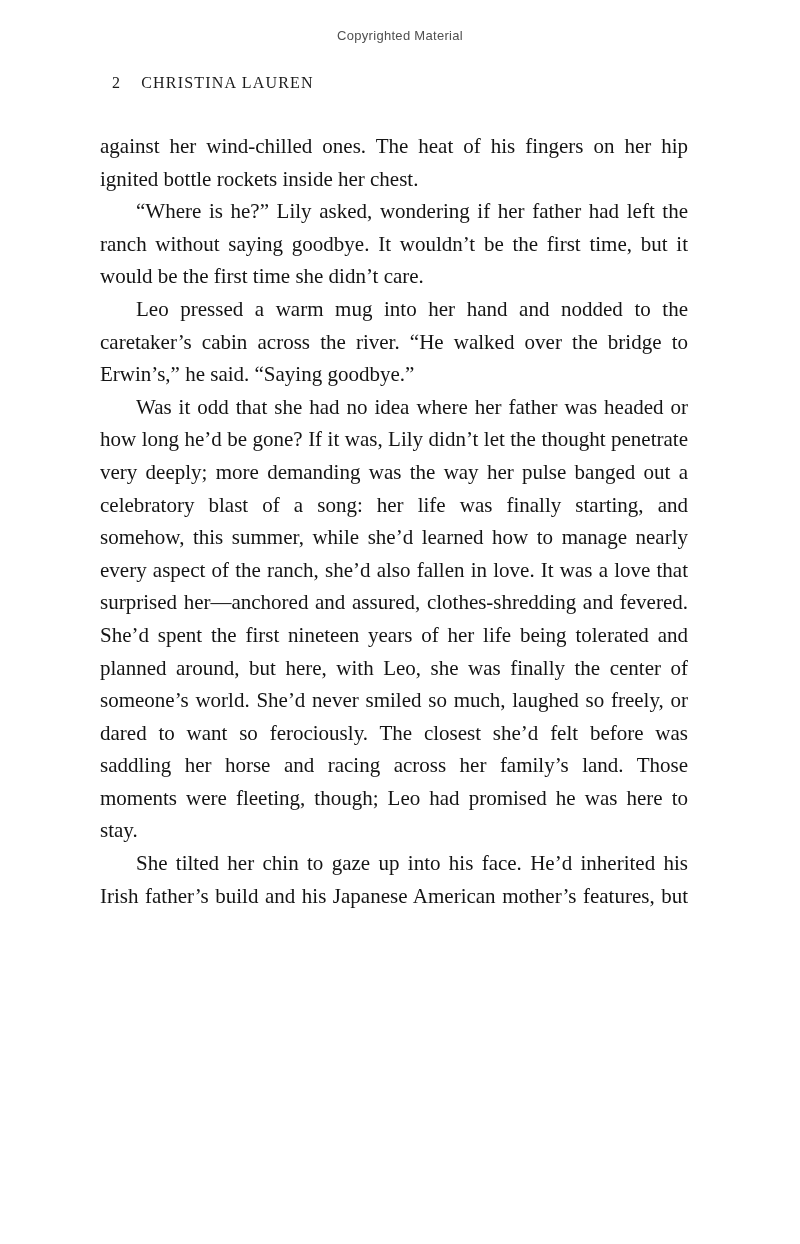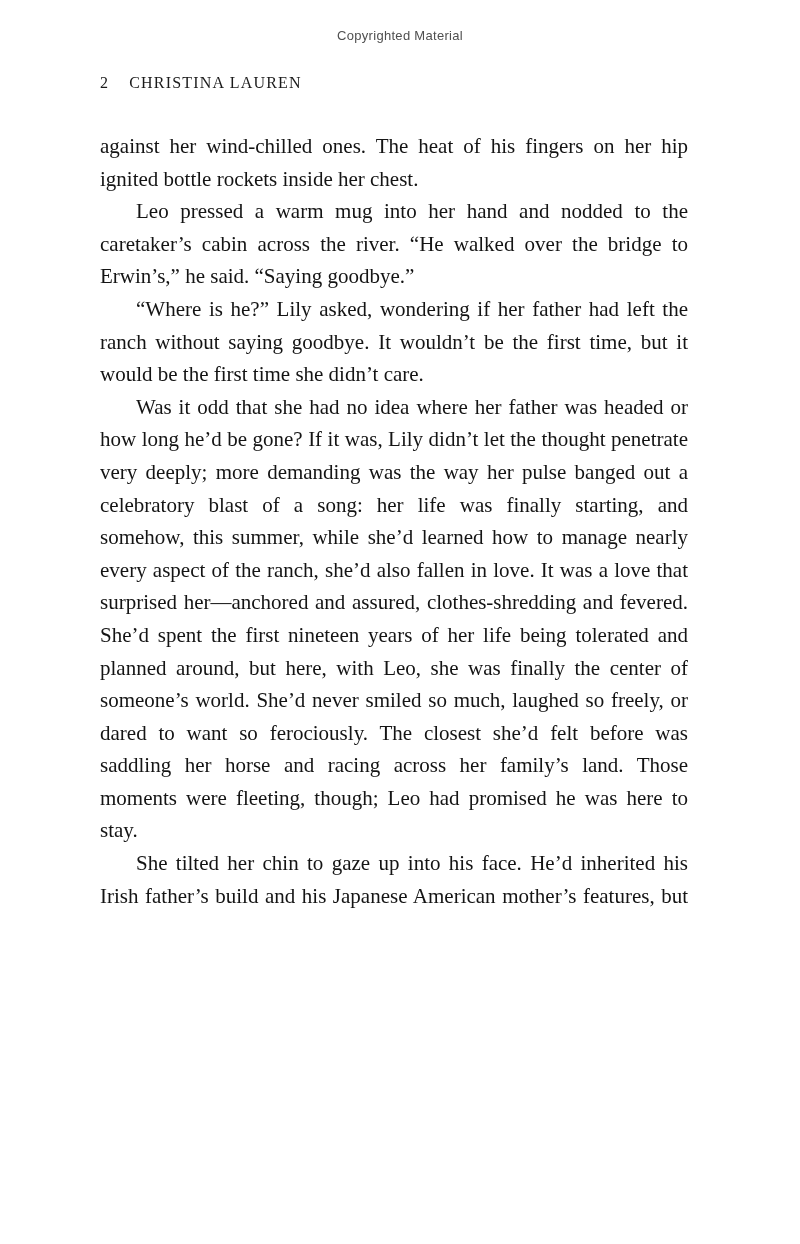--- a/index.html
+++ b/index.html
@@ -23,21 +23,21 @@
     font-family: "Liberation Sans", sans-serif;
     font-size: 13px;
     color: #4f4f4f;
     letter-spacing: 0.3px;
   }
   .copyright.top { top: 28px; }
   .copyright.bottom { top: 1201px; }
   .running-header {
     position: absolute;
     top: 74px;
-    left: 100px;
+    left: 112px;
     font-size: 16px;
     letter-spacing: 1.2px;
     color: #1a1a1a;
   }
   .page-num { margin-right: 20px; }
   .body-text {
     position: absolute;
     top: 114px;
     left: 100px;
     width: 588px;
@@ -57,23 +57,23 @@
 <div class="page">
 
   <div class="copyright top">Copyrighted Material</div>
 
   <div class="running-header"><span class="page-num">2</span><span class="author">CHRISTINA LAUREN</span></div>
 
   <div class="body-text">
 
     <p class="para">against her wind-chilled ones. The heat of his fingers on her hip ignited bottle rockets inside her chest.</p>
 
+    <p class="para indent">“Where is he?” Lily asked, wondering if her father had left the ranch without saying goodbye. It wouldn’t be the first time, but it would be the first time she didn’t care.</p>
+
     <p class="para indent">Leo pressed a warm mug into her hand and nodded to the caretaker’s cabin across the river. “He walked over the bridge to Erwin’s,” he said. “Saying goodbye.”</p>
-
-    <p class="para indent">“Where is he?” Lily asked, wondering if her father had left the ranch without saying goodbye. It wouldn’t be the first time, but it would be the first time she didn’t care.</p>
 
     <p class="para indent">Was it odd that she had no idea where her father was headed or how long he’d be gone? If it was, Lily didn’t let the thought penetrate very deeply; more demanding was the way her pulse banged out a celebratory blast of a song: her life was finally starting, and somehow, this summer, while she’d learned how to manage nearly every aspect of the ranch, she’d also fallen in love. It was a love that surprised her—anchored and assured, clothes-shredding and fevered. She’d spent the first nineteen years of her life being tolerated and planned around, but here, with Leo, she was finally the center of someone’s world. She’d never smiled so much, laughed so freely, or dared to want so ferociously. The closest she’d felt before was saddling her horse and racing across her family’s land. Those moments were fleeting, though; Leo had promised he was here to stay.</p>
 
     <p class="para indent"><span>She tilted her chin to gaze up into his face. He’d inherited his Irish father’s build and his Japanese American mother’s features, but the soul inside was all his own. Lily’d never known anyone as quietly, firmly grounded as Leo Grady. She still couldn’t believe this steadfast man was willing to uproot everything for </span><em>her</em><span>.</span></p>
 
 
   </div>
 
   <div class="copyright bottom">Copyrighted Material</div>
 

